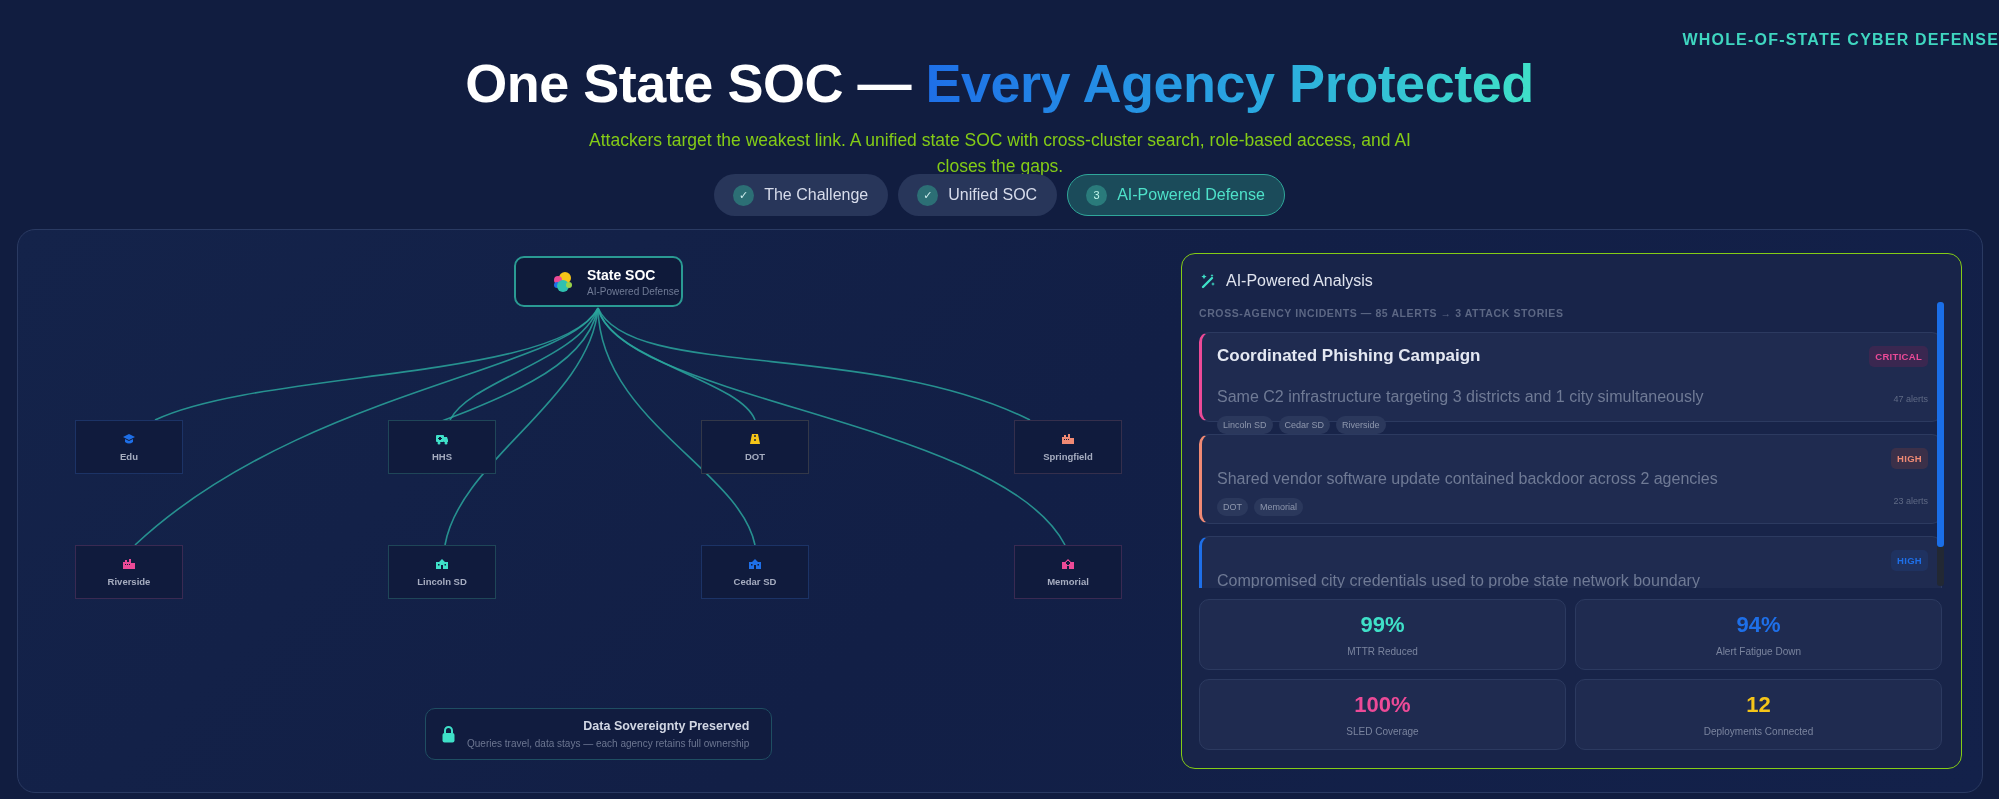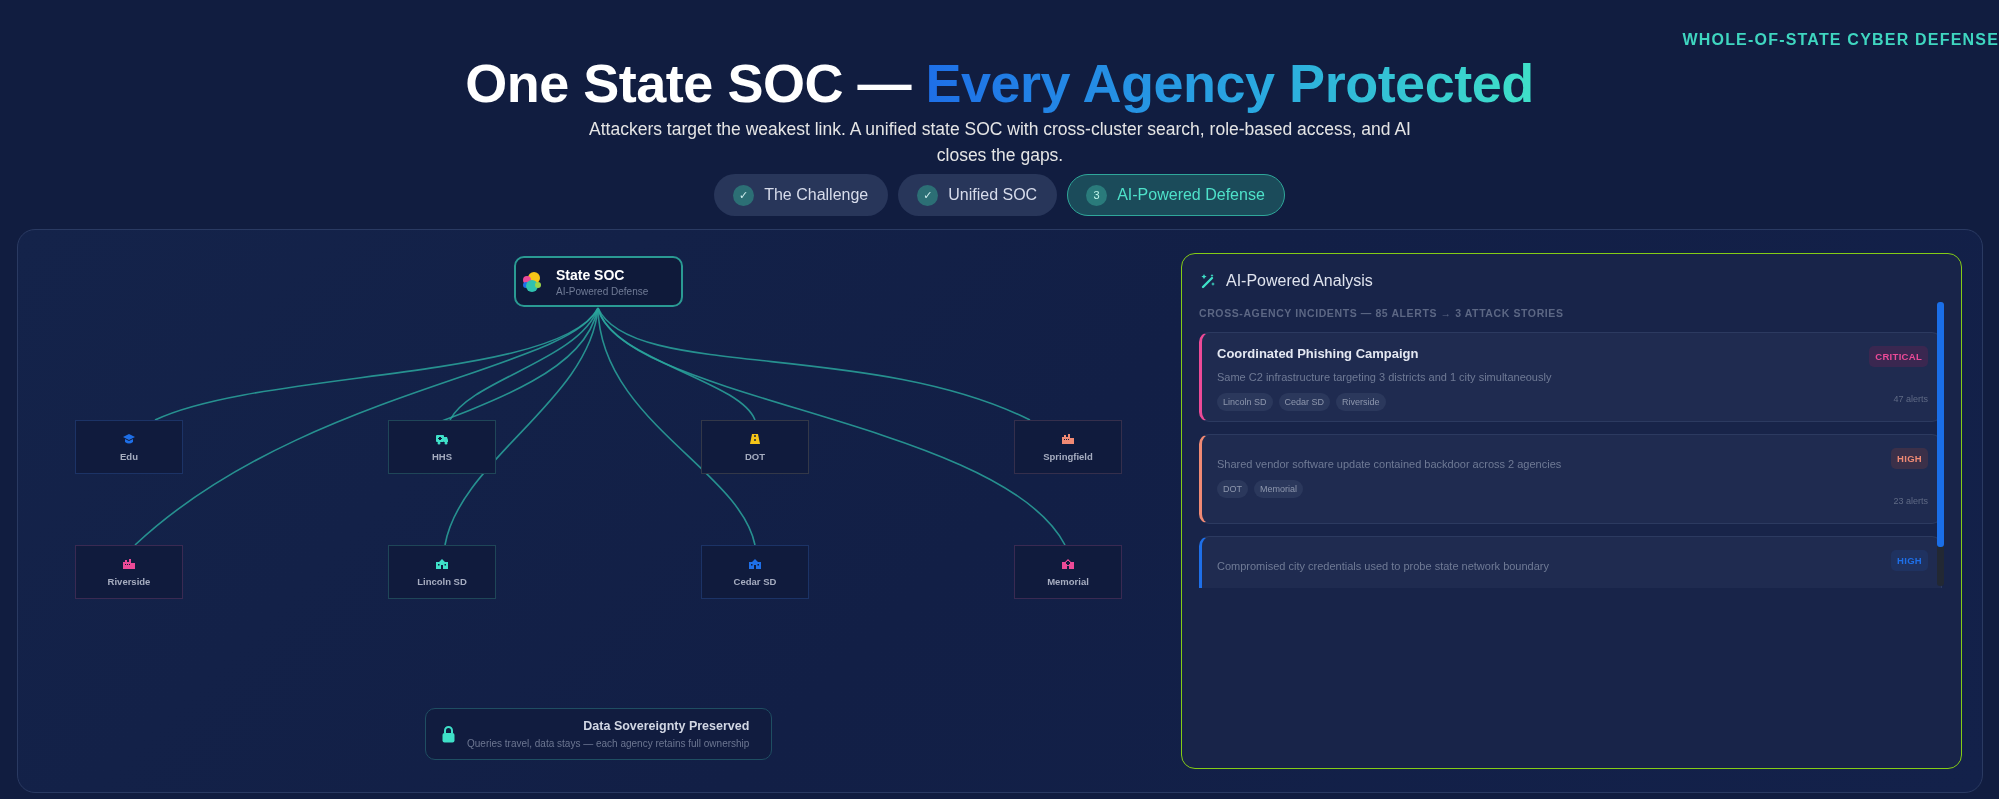--- a/index.html
+++ b/index.html
@@ -18,22 +18,22 @@
   .headline {
     position: absolute; top: 52px; left: 0; width: 100%;
     text-align: center; font-size: 54px; font-weight: 700; letter-spacing: -0.5px;
     color: #ffffff; white-space: nowrap;
   }
   .headline .grad {
     background: linear-gradient(90deg, #1e6fe8 0%, #2aa9e0 55%, #3fe0c8 100%);
     -webkit-background-clip: text; background-clip: text; color: transparent; text-align: right;
   }
   .subtitle {
-    position: absolute; top: 116px; left: 580px; width: 840px;
-    text-align: center; font-size: 17.5px; line-height: 26px; color: #e5e5e5;
+    position: absolute; top: 127px; left: 580px; width: 840px;
+    text-align: center; font-size: 17.5px; line-height: 26px; color: #84cc16;
   }
   .steps {
     position: absolute; top: 174px; left: 0; width: 100%;
     display: flex; justify-content: center; gap: 10px;
   }
   .step {
     height: 42px; border-radius: 21px; padding: 0 19px 0 18px;
     display: flex; align-items: center; gap: 10px;
     background: #28365a; color: #d7dceb; font-size: 16px;
     border: 1px solid transparent;
@@ -49,21 +49,21 @@
   .stage {
     position: absolute; left: 17px; top: 229px; width: 1966px; height: 564px;
     border: 1px solid #2a3a62; border-radius: 18px;
     background: linear-gradient(135deg, #14234a 0%, #121f46 50%, #13214a 100%);
   }
   svg.links { position: absolute; left: 0; top: 0; pointer-events: none; }
 
   .soc-node {
     position: absolute; left: 514px; top: 256px; width: 169px; height: 51px;
     border: 2px solid #2a9a93; border-radius: 10px; background: #0f1a3a;
-    display: flex; align-items: center; padding-left: 4px; gap: 12px;
+    display: flex; align-items: center; padding-left: 35px; gap: 12px;
   }
   .soc-node .title { font-size: 14px; font-weight: 700; color: #ffffff; }
   .soc-node .sub { font-size: 10px; color: #707b96; margin-top: 3px; }
 
   .agency {
     position: absolute; width: 108px; height: 54px; border-radius: 0;
     background: #101b3d; border: 1px solid #24355a;
     display: flex; flex-direction: column; align-items: center; justify-content: center; gap: 6px;
   }
   .agency .lbl { font-size: 9.5px; color: #a6adc0; font-weight: 700; }
@@ -90,22 +90,22 @@
     letter-spacing: 0.6px; color: #5c6784;
   }
   .incident-list {
     position: absolute; left: 17px; top: 78px; width: 743px; height: 256px; overflow: hidden;
   }
   .incident {
     position: relative; height: 90px; margin-bottom: 12px;
     border: 1px solid #2c3a60; border-radius: 10px; background: #1f2b50;
     padding: 13px 15px 0 15px; border-left-width: 3px;
   }
-  .incident .name { font-size: 13px; font-weight: 700; color: #e4e8f2; }
-  .incident .desc { font-size: 11px; color: #6f7a95; margin-top: 10px; }
+  .incident .name { font-size: 17px; font-weight: 700; color: #e4e8f2; }
+  .incident .desc { font-size: 16px; color: #6f7a95; margin-top: 22px; }
   .incident .tags { display: flex; gap: 6px; margin-top: 10px; }
   .incident .tag {
     font-size: 9px; color: #8e97ad; background: #2b385c; border-radius: 9px; padding: 4px 6px;
   }
   .incident .sev {
     position: absolute; right: 13px; top: 13px; font-size: 9.5px; font-weight: 700;
     border-radius: 5px; padding: 5px 6px; letter-spacing: 0.3px;
   }
   .incident .count { position: absolute; right: 13px; top: 61px; font-size: 9px; color: #5f6a85; }
   .scroll-track {
@@ -296,13 +296,31 @@
     <div class="incident" style="border-left-color:#1e6fe8;">
       <div class="desc">Compromised city credentials used to probe state network boundary</div>
       <span class="sev" style="color:#1e6fe8; background:#1f3260;">HIGH</span>
     </div>
   </div>
 
   <div class="scroll-track">
     <div class="scroll-thumb"></div>
   </div>
 
+  <div class="stats">
+    <div class="stat">
+      <div class="v" style="color:#3fe0c8;">99%</div>
+      <div class="l">MTTR Reduced</div>
+    </div>
+    <div class="stat">
+      <div class="v" style="color:#1e6fe8;">94%</div>
+      <div class="l">Alert Fatigue Down</div>
+    </div>
+    <div class="stat">
+      <div class="v" style="color:#ec4a97;">100%</div>
+      <div class="l">SLED Coverage</div>
+    </div>
+    <div class="stat">
+      <div class="v" style="color:#f5c518;">12</div>
+      <div class="l">Deployments Connected</div>
+    </div>
+  </div>
 </div>
 
 </body></html>

